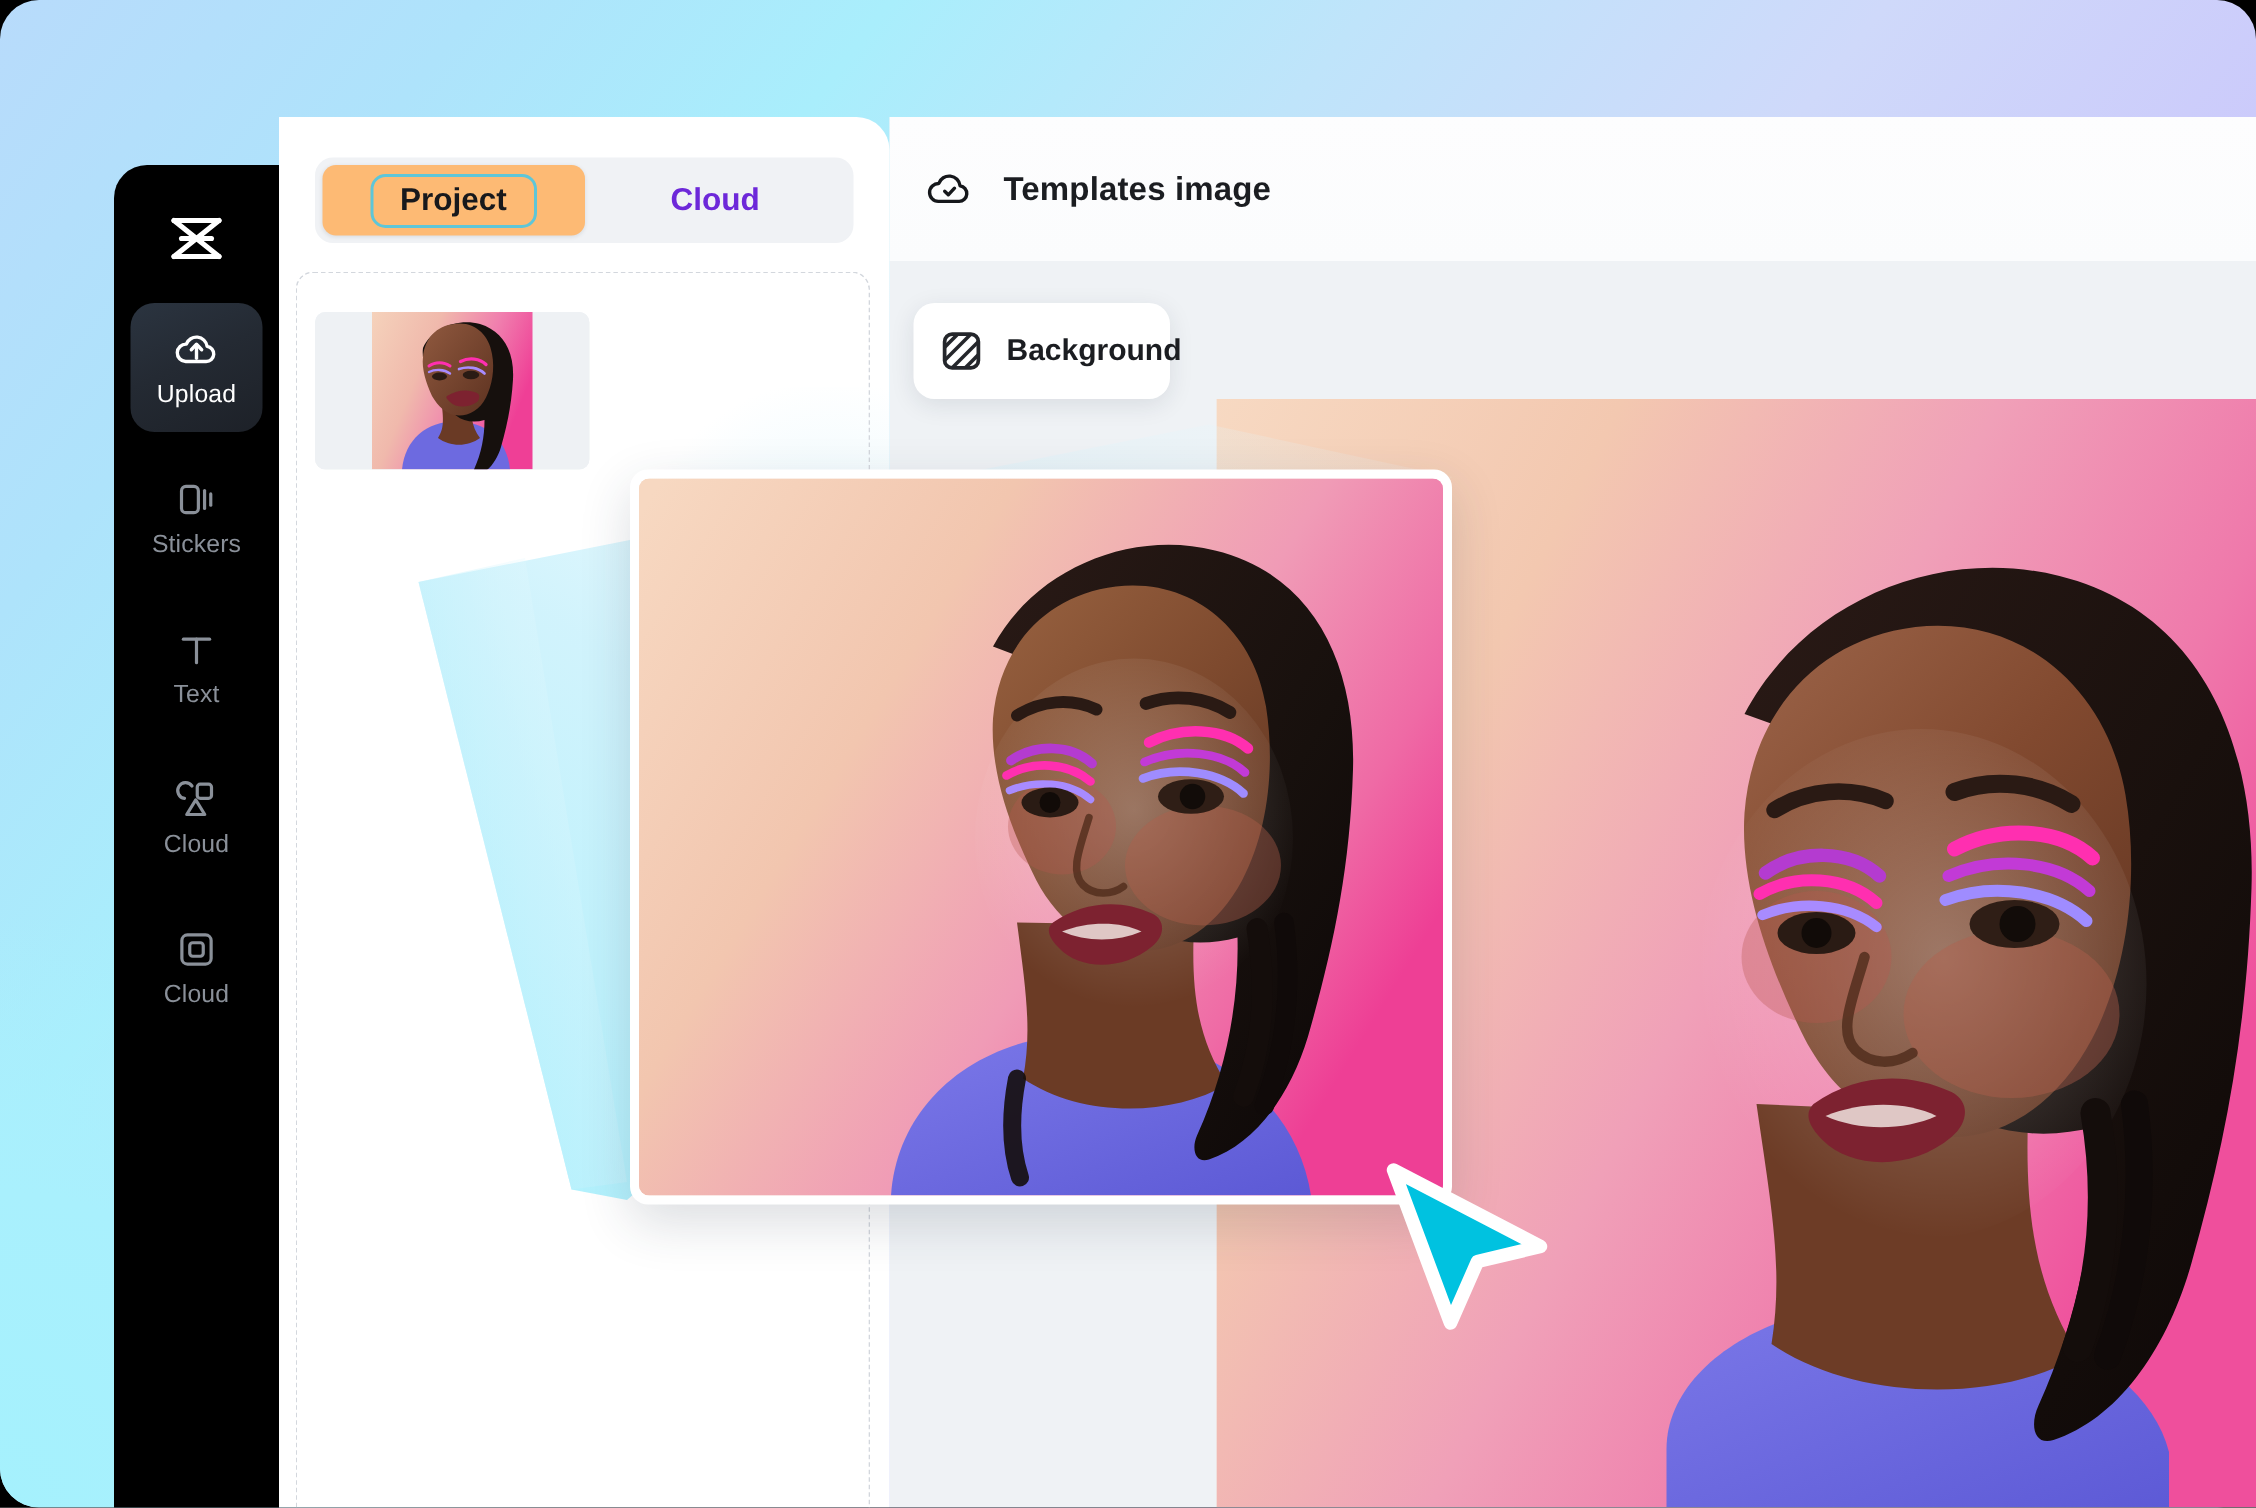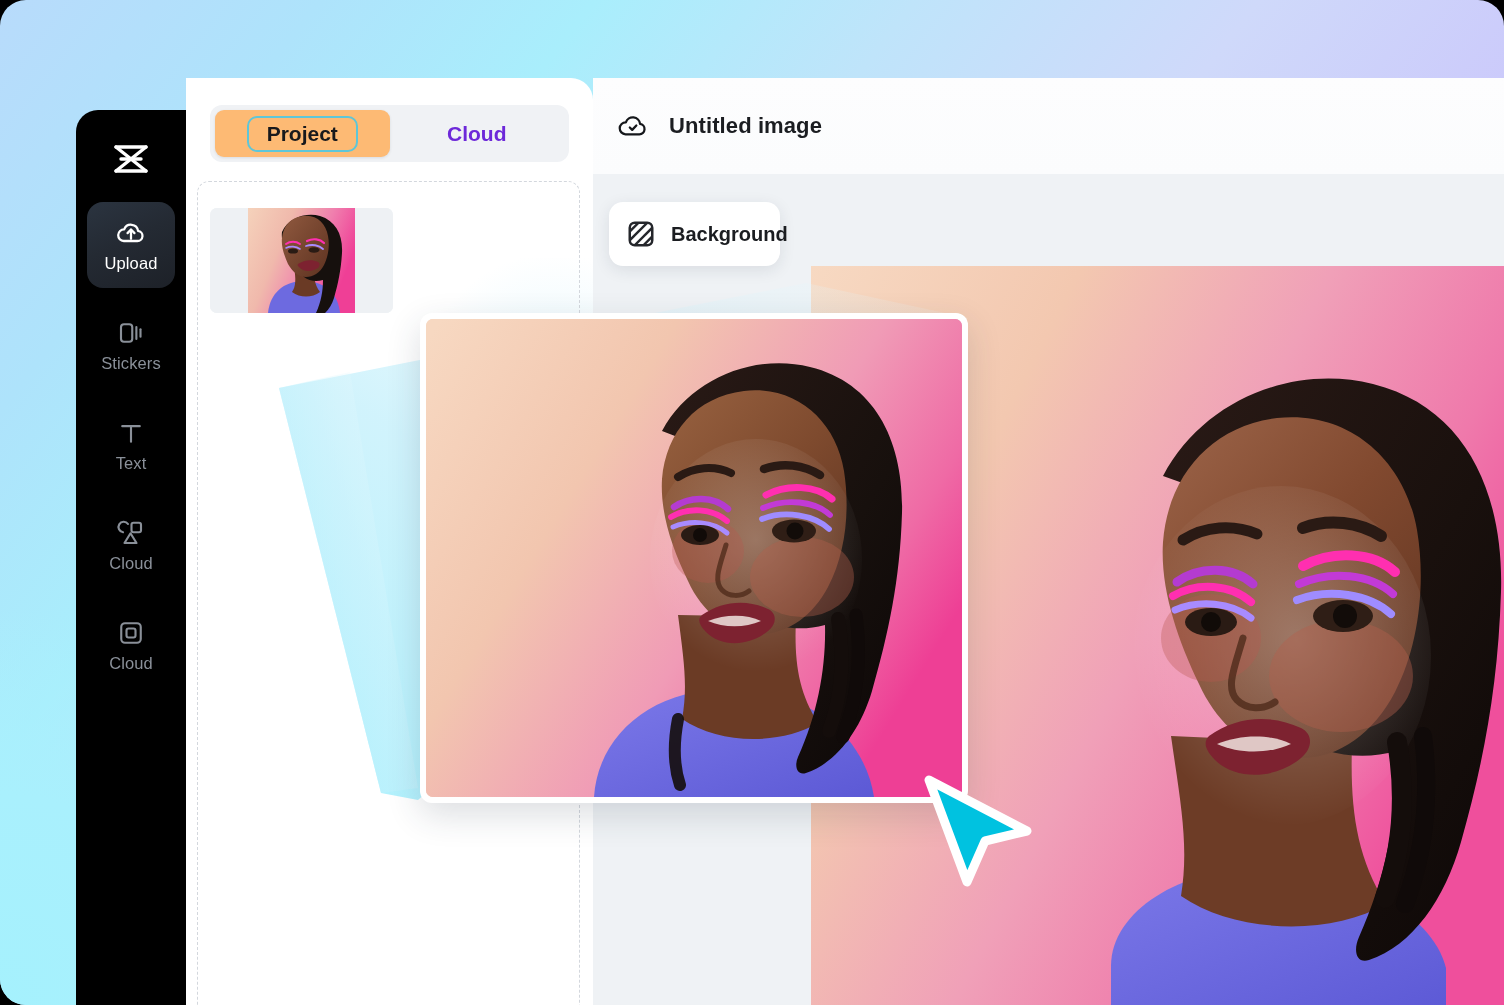--- a/index.html
+++ b/index.html
@@ -235,21 +235,21 @@
 
   <div id="editor">
 
     <div id="topbar">
       <span id="cloud-icon">
         <svg width="32" height="32" viewBox="0 0 24 24" fill="none" stroke="#15171b" stroke-width="1.7" stroke-linecap="round" stroke-linejoin="round">
           <path d="M6.4 18.2h10.4a3.9 3.9 0 0 0 .5-7.76 5.5 5.5 0 0 0-10.66-1.2A4.2 4.2 0 0 0 6.4 18.2Z"></path>
           <path d="M9.6 13.1l1.8 1.8 3.1-3.3"></path>
         </svg>
       </span>
-      <span id="doc-title">Untitled image</span>
+      <span id="doc-title">Templates image</span>
     </div>
 
     <div id="canvas-img">
       <div class="bigface"></div>
       <svg class="face-svg" viewBox="0 0 693 739" preserveAspectRatio="xMidYMid slice">
         <defs>
           <linearGradient id="bgBig" x1="0" y1="0" x2="1" y2="0.55">
             <stop offset="0%" stop-color="#f7d9c2"></stop>
             <stop offset="30%" stop-color="#f3c8b0"></stop>
             <stop offset="58%" stop-color="#f0a0b8"></stop>

